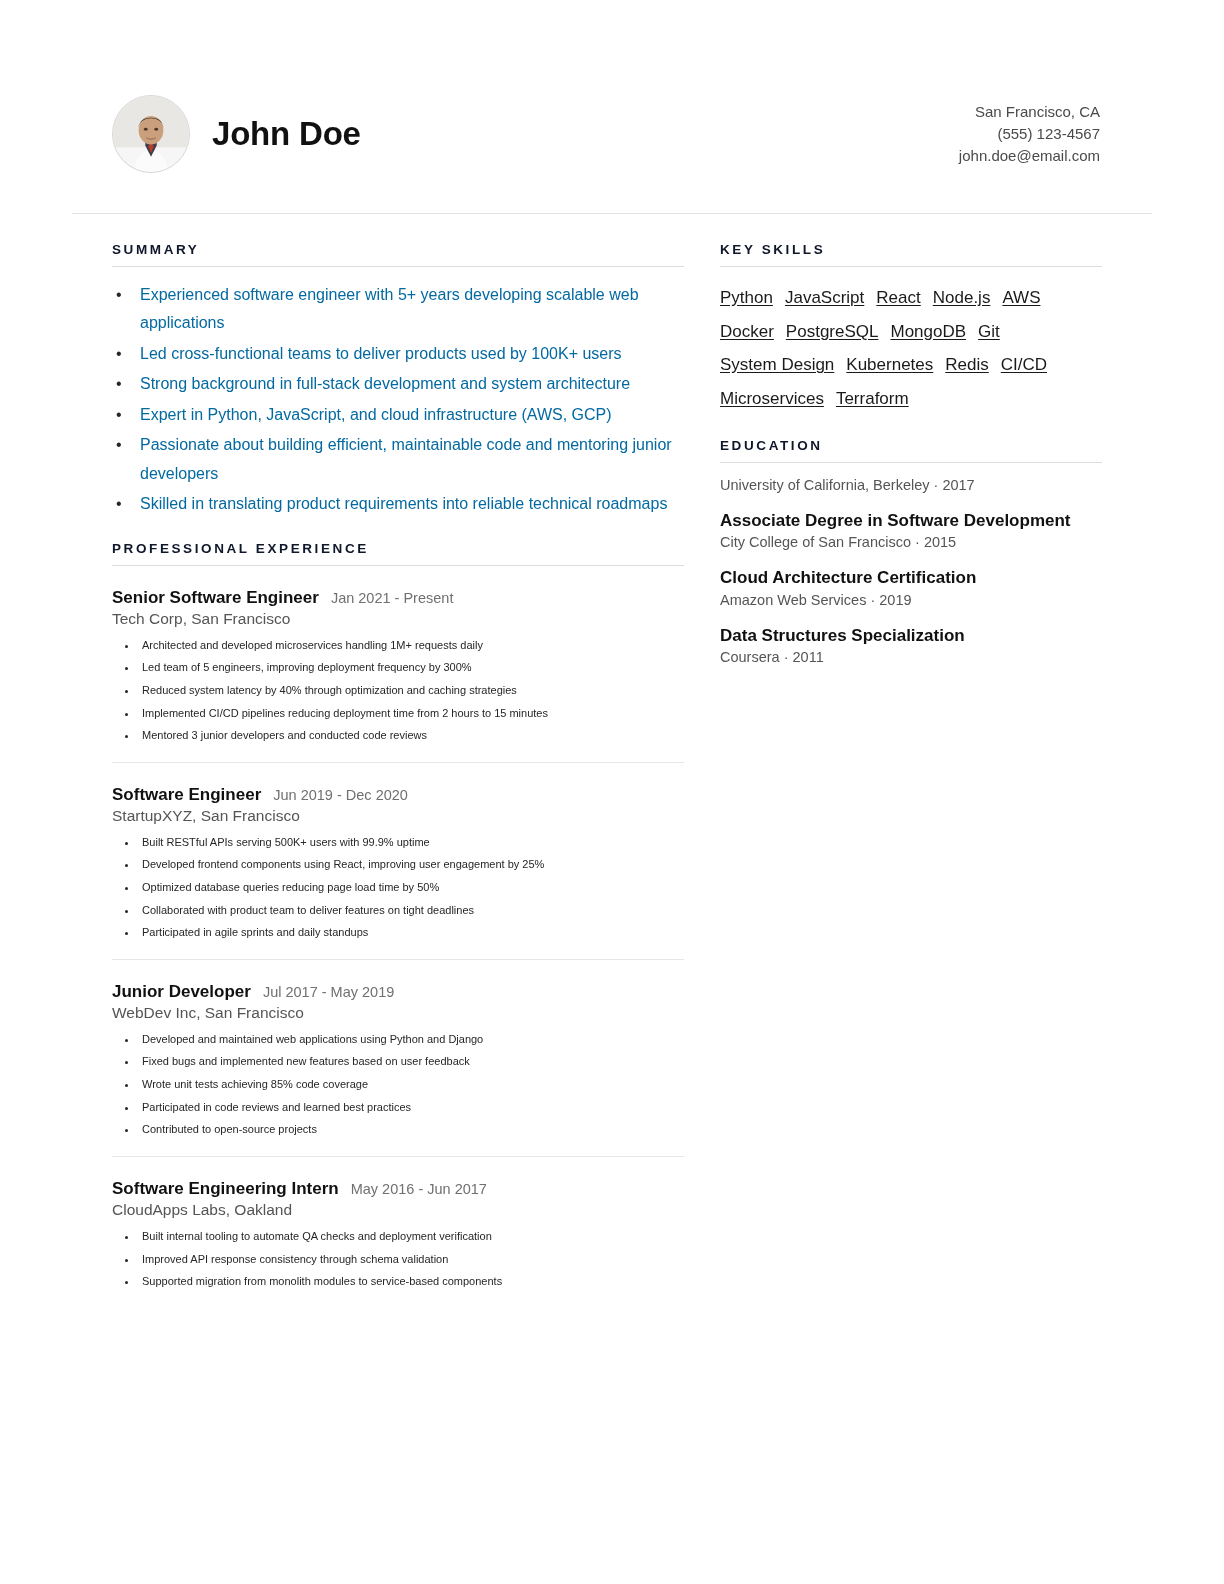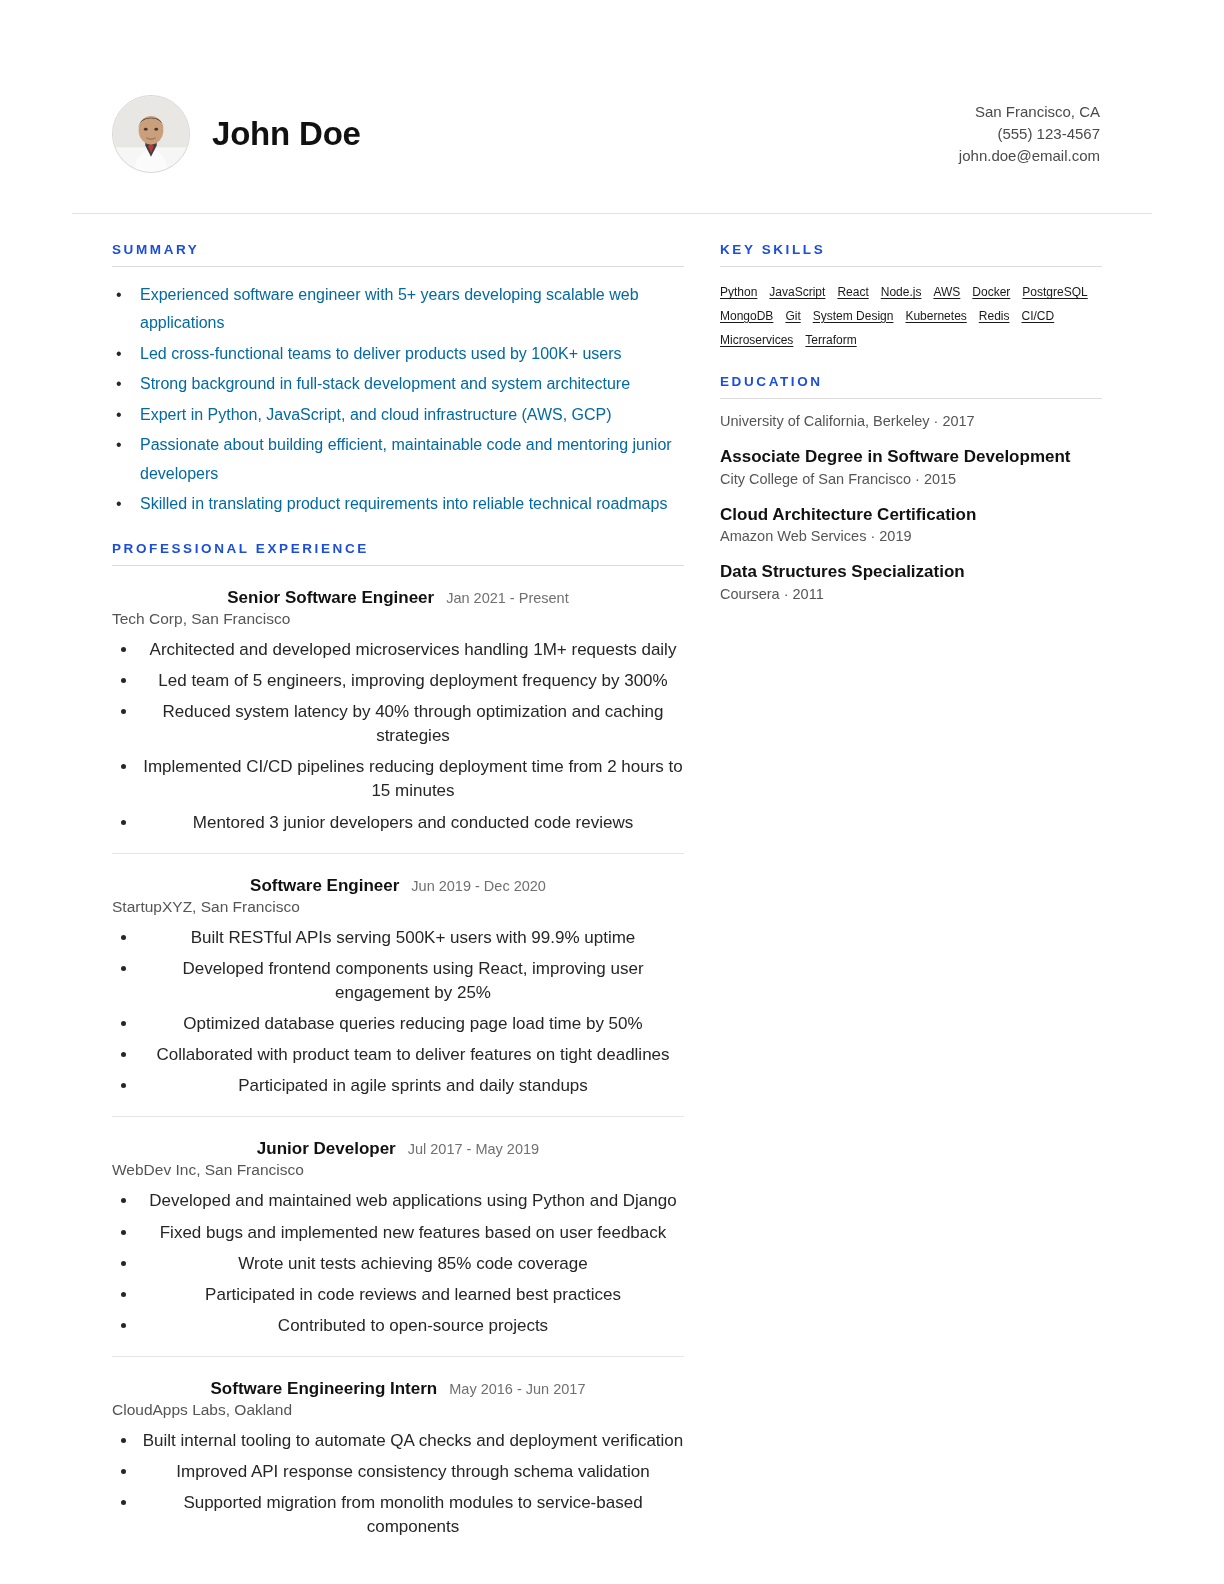--- a/index.html
+++ b/index.html
@@ -71,21 +71,21 @@
     padding: 28px 124px 40px 112px;
     gap: 36px;
   }
   .col-left { width: 572px; flex: none; }
   .col-right { width: 382px; flex: none; }
 
   .section-title {
     font-size: 13.5px;
     font-weight: bold;
     letter-spacing: 2.6px;
-    color: #1d4ed8;
+    color: #0f172a;
     text-transform: uppercase;
     padding-bottom: 9px;
     border-bottom: 1px solid #dcdcdc;
     margin-top: 22px;
   }
   .col-left .section-title:first-child,
   .col-right .section-title:first-child { margin-top: 0; }
 
   
   .summary-list {
@@ -112,21 +112,21 @@
   
   .exp-block {
     padding-top: 22px;
     padding-bottom: 18px;
     border-bottom: 1px solid #e6e6e6;
   }
   .exp-block.last { border-bottom: none; }
   .exp-head {
     display: flex;
     align-items: baseline;
-    justify-content: center;
+    justify-content: flex-start;
     gap: 12px;
   }
   .exp-role {
     font-size: 17px;
     font-weight: bold;
     color: #111111;
   }
   .exp-dates {
     font-size: 14.5px;
     color: #707070;
@@ -136,38 +136,37 @@
     font-size: 15.5px;
     color: #555555;
     margin-top: 2px;
   }
   .exp-bullets {
     margin: 10px 0 0 0;
     padding: 0 0 0 26px;
     list-style: disc;
   }
   .exp-bullets li {
-    font-size: 17px;
+    font-size: 11px;
     line-height: 1.42;
     color: #262626;
     margin-bottom: 7px;
     padding-left: 4px;
-    text-align: center;
   }
   .exp-bullets li:last-child { margin-bottom: 0; }
 
   
   .skills {
     margin-top: 14px;
     font-size: 0;
     line-height: 0;
   }
   .skill {
     display: inline-block;
-    font-size: 12px;
+    font-size: 17px;
     line-height: 1.98;
     color: #1a1a1a;
     text-decoration: underline;
     text-underline-offset: 2px;
     margin-right: 12px;
     cursor: pointer;
   }
 
   
   .edu-item { margin-top: 16px; }

